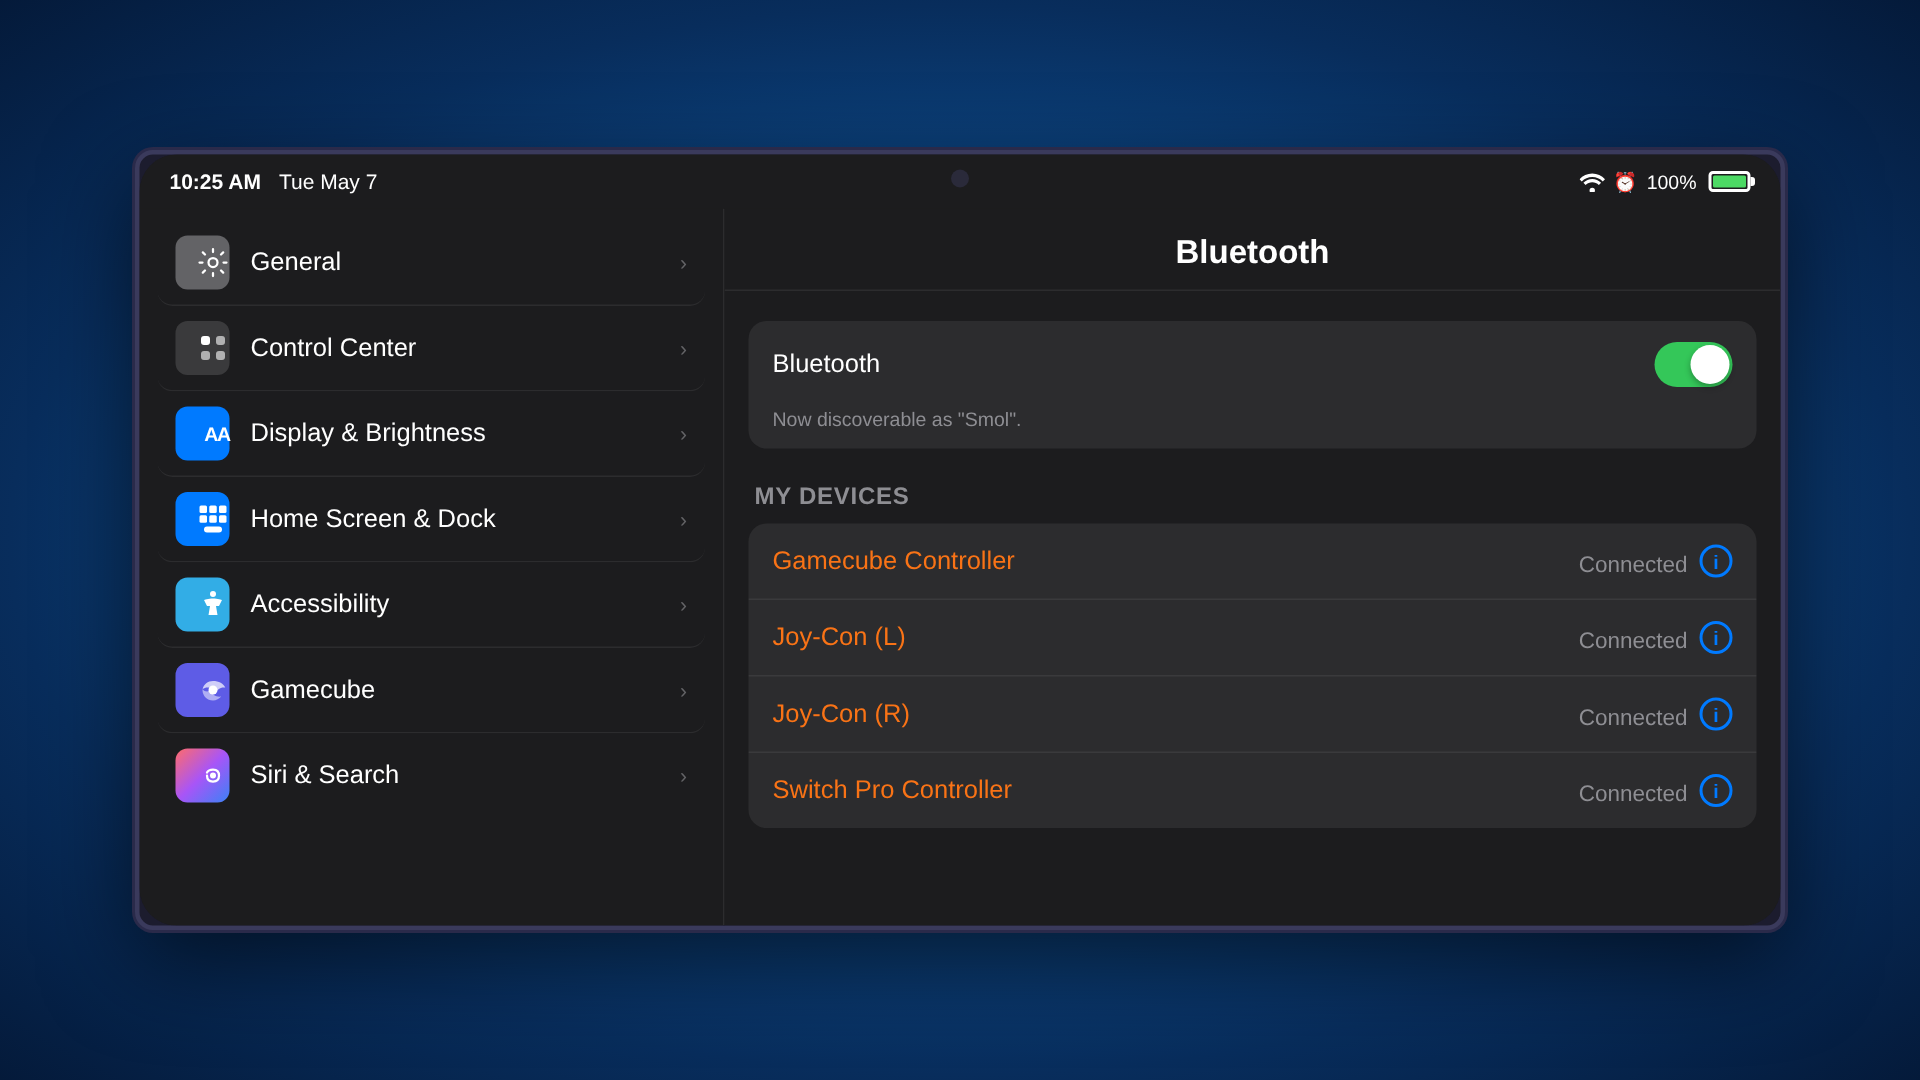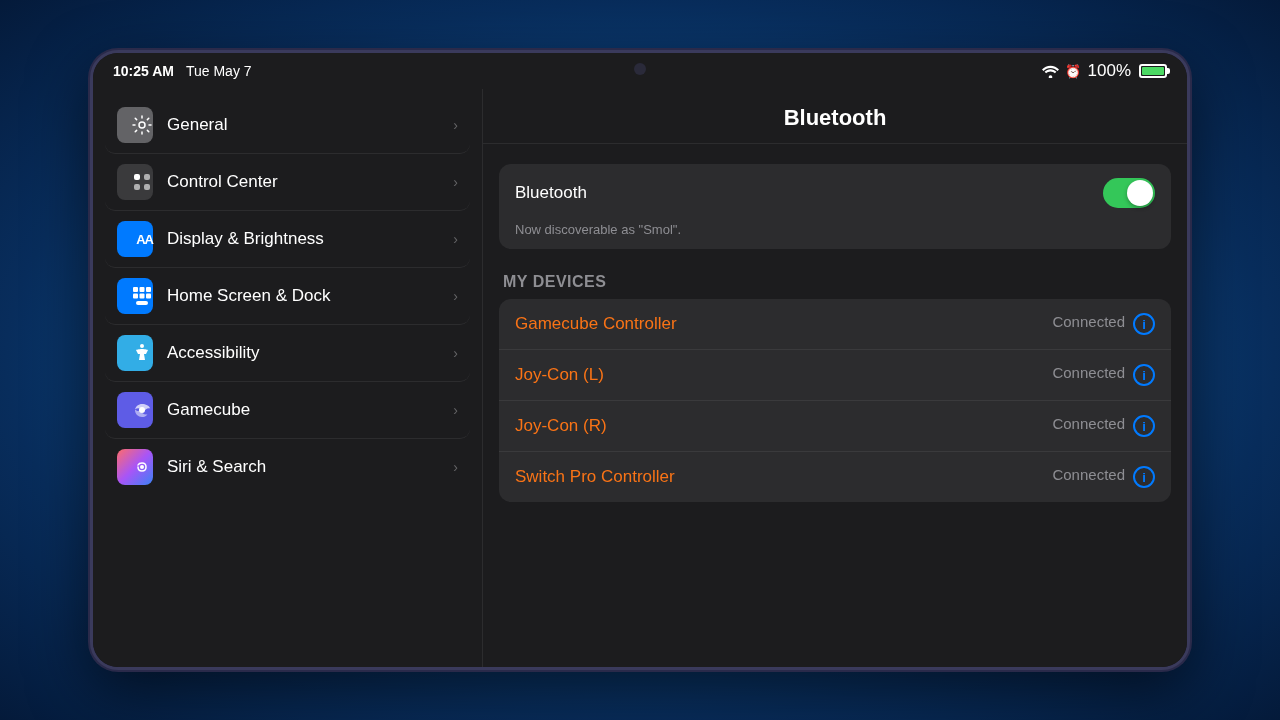--- a/index.html
+++ b/index.html
@@ -10,23 +10,23 @@
       overflow: hidden;
       background: radial-gradient(ellipse at center, #1a6bb5 0%, #0d4a8a 40%, #082d5c 70%, #041a3a 100%);
       display: flex;
       align-items: center;
       justify-content: center;
       font-family: -apple-system, 'SF Pro Display', 'Helvetica Neue', Arial, sans-serif;
     }
 
     .ipad-frame {
       width: 1100px;
-      height: 620px;
+      height: 520px;
       background: #1c1c2e;
-      border-radius: 28px;
+      border-radius: 12px;
       border: 3px solid #3a3a5c;
       position: relative;
       overflow: hidden;
       box-shadow: 0 0 0 2px #2a2a4a, 0 20px 60px rgba(0,0,0,0.6);
     }
 
     .ipad-frame::before {
       content: '';
       position: absolute;
       top: 0; left: 50%;
@@ -98,21 +98,21 @@
       gap: 6px;
     }
 
     .status-icon {
       color: #fff;
       font-size: 13px;
     }
 
     .battery-text {
       color: #fff;
-      font-size: 17px;
+      font-size: 13px;
       font-weight: 500;
     }
 
     .battery-icon {
       display: inline-flex;
       align-items: center;
       justify-content: center;
       width: 28px;
       height: 14px;
       border: 2px solid #fff;
@@ -324,21 +324,21 @@
       border-bottom: none;
     }
 
     .device-name {
       color: #f97316;
       font-size: 17px;
     }
 
     .device-right {
       display: flex;
-      align-items: flex-start;
+      align-items: flex-end;
       gap: 8px;
     }
 
     .device-status {
       color: #8e8e93;
       font-size: 15px;
     }
 
     .info-button {
       width: 22px;

